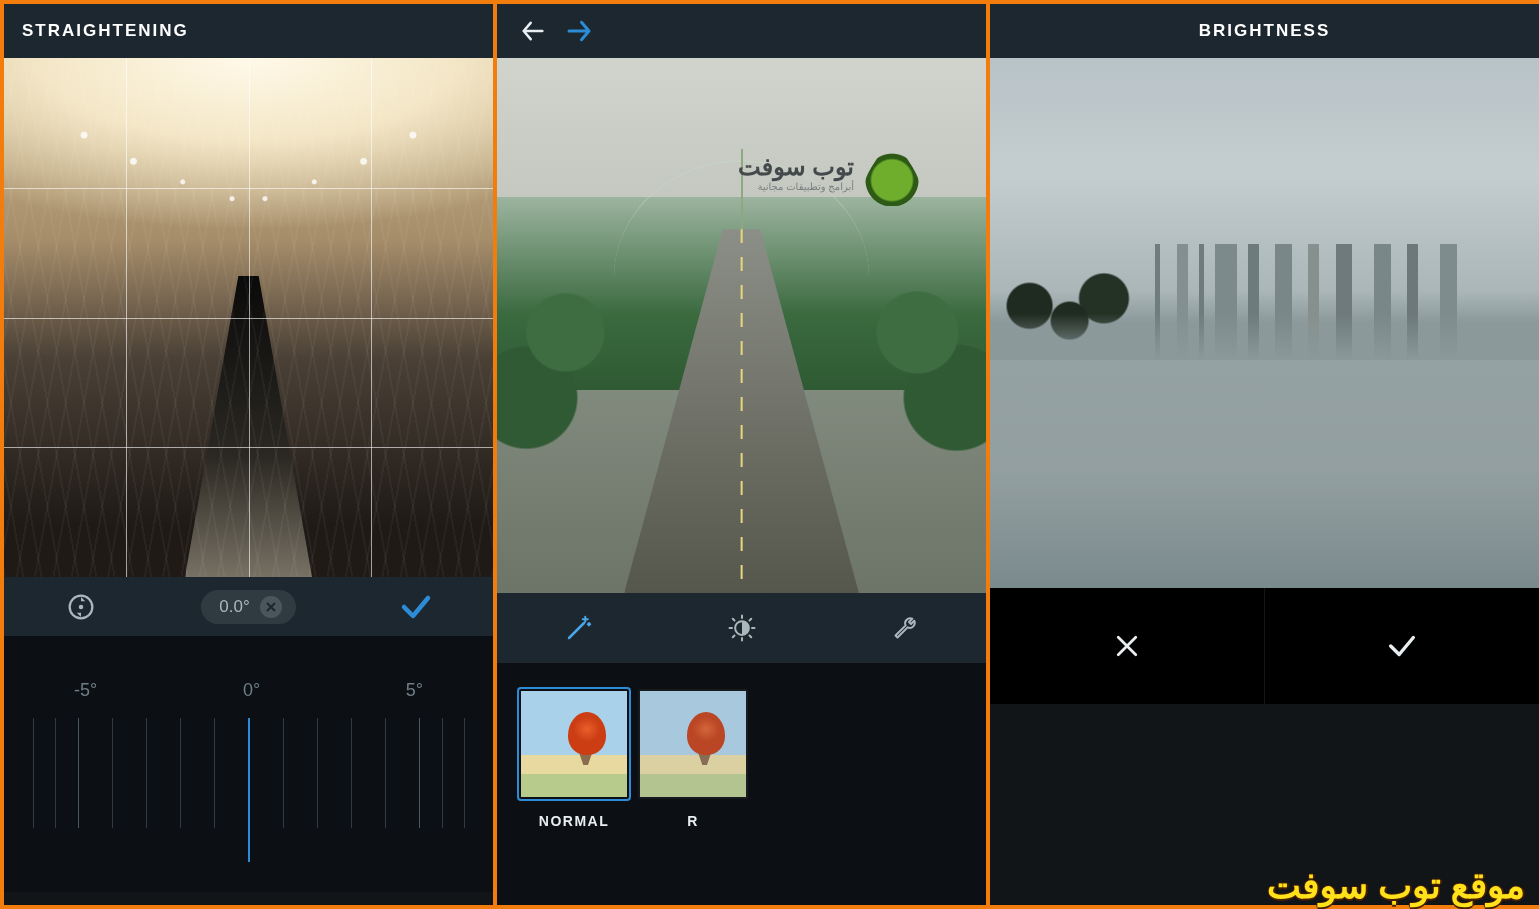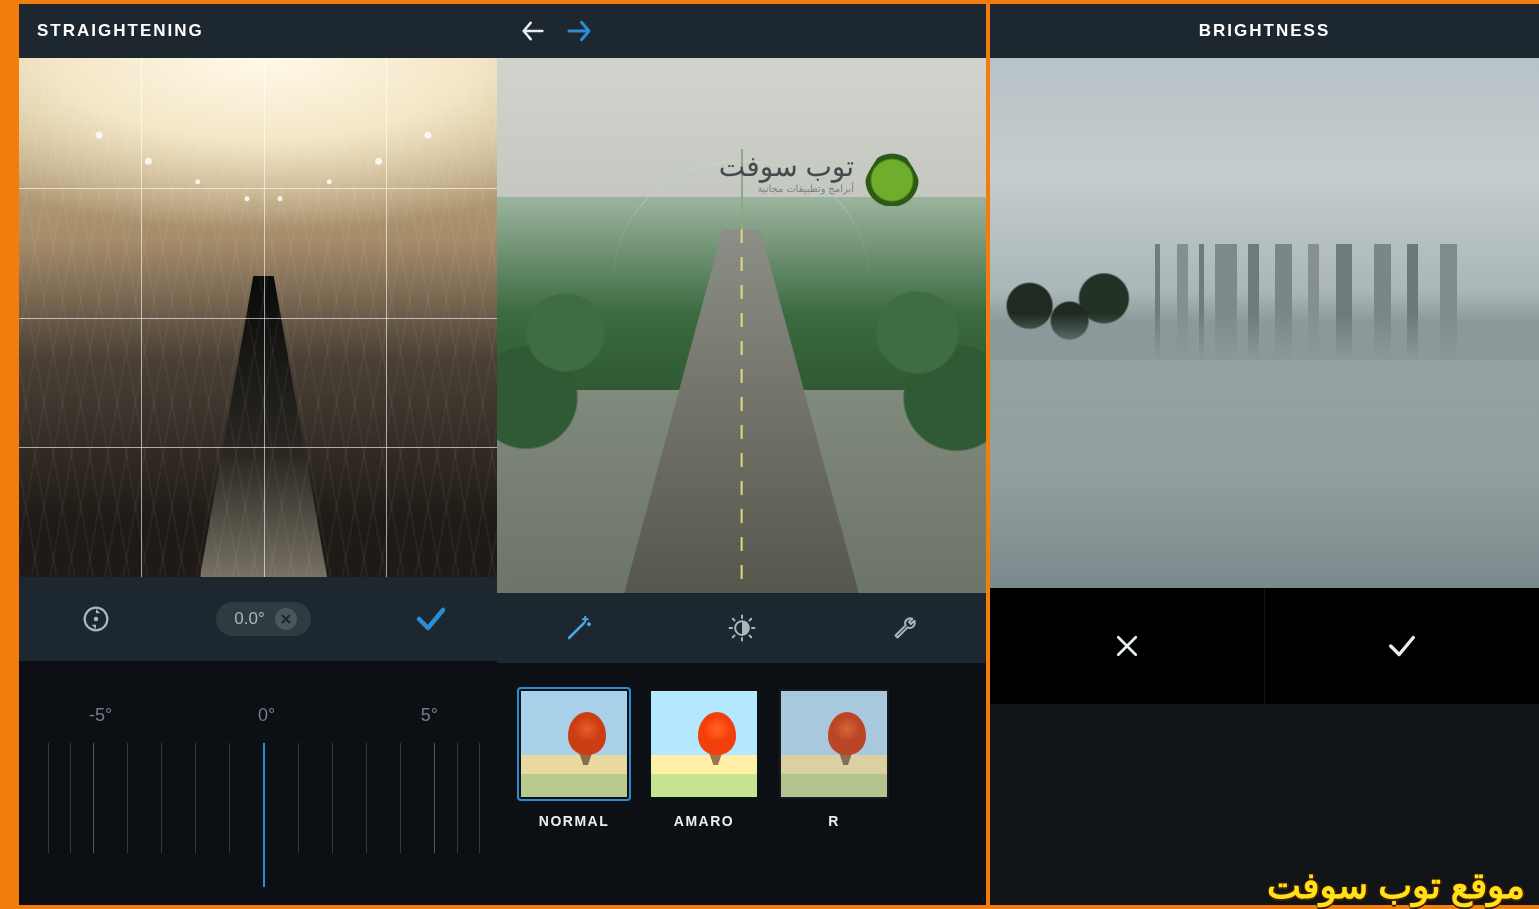--- a/index.html
+++ b/index.html
@@ -1,19 +1,19 @@
 <!DOCTYPE html>
 <html><head>
 <meta charset="utf-8">
 <style>
   html,body{margin:0;padding:0;background:#000}
   *{box-sizing:border-box;font-family:-apple-system,BlinkMacSystemFont,"Helvetica Neue",Arial,sans-serif;-webkit-font-smoothing:antialiased}
   .stage{position:relative;width:1539px;height:909px;background:#f27d0d;overflow:hidden}
   .phone{position:absolute;top:4px;bottom:4px;background:#111518;overflow:hidden}
-  .p1{left:19px;width:489px}
+  .p1{left:4px;width:489px}
   .p2{left:497px;width:489px}
   .p3{left:990px;width:549px}
   
   .topbar{height:54px;background:#1d272f;display:flex;align-items:center;padding:0 18px;color:#fff;letter-spacing:2px;font-size:17px;font-weight:600}
   .topbar .title{flex:1}
   .p2 .topbar .title,.p3 .topbar{justify-content:flex-start}
   .p3 .topbar{justify-content:center}
   .icon-btn{width:36px;height:36px;display:flex;align-items:center;justify-content:center;cursor:pointer}
   
   .photo{position:relative;width:100%;overflow:hidden}
@@ -53,34 +53,34 @@
      radial-gradient(circle at 6% 52%,#2f5a33 0 50px,transparent 52px),
      radial-gradient(circle at 86% 36%,#3e6d41 0 40px,transparent 42px),
      radial-gradient(circle at 94% 52%,#2f5a33 0 52px,transparent 54px)}
   .scene-city{background:linear-gradient(180deg,#b8c3c7 0%,#c4cdcf 22%,#aab6b8 44%,#8b999b 50%,#8e9b9d 78%,#7b8a8c 100%);position:relative}
   .scene-city .skyline{position:absolute;left:0;right:0;top:35%;height:22%;background:
      linear-gradient(90deg,transparent 0 30%,#707d7f 30% 31%,transparent 31% 34%,#83908f 34% 36%,transparent 36% 38%,#6f7c7e 38% 39%,transparent 39% 41%,#7c8a8b 41% 45%,transparent 45% 47%,#6e7b7d 47% 49%,transparent 49% 52%,#798789 52% 55%,transparent 55% 58%,#86908e 58% 60%,transparent 60% 63%,#6e7a7c 63% 66%,transparent 66% 70%,#7a8789 70% 73%,transparent 73% 76%,#6c787a 76% 78%,transparent 78% 82%,#7f8c8e 82% 85%,transparent 85% 100%)}
   .scene-city .skyline:after{content:"";position:absolute;inset:0;background:linear-gradient(180deg,transparent 60%,#8b999b 100%)}
   .scene-city .trees2{position:absolute;top:30%;left:2%;width:26%;height:28%;background:radial-gradient(circle at 20% 60%,#1f2b20 0 22px,transparent 24px),radial-gradient(circle at 48% 70%,#1f2b20 0 18px,transparent 20px),radial-gradient(circle at 72% 55%,#243226 0 24px,transparent 26px)}
   .scene-city .refl{position:absolute;left:0;right:0;top:57%;bottom:0;background:linear-gradient(180deg,rgba(255,255,255,.08),rgba(0,0,0,0))}
   
-  .ctrlrow{height:84px;background:#1d272f;display:flex;align-items:center;justify-content:space-around;padding:0 8px;color:#8fa2ad}
+  .ctrlrow{height:59px;background:#1d272f;display:flex;align-items:center;justify-content:space-around;padding:0 8px;color:#8fa2ad}
   .p2 .ctrlrow{height:70px}
   .chip{background:#303b41;border-radius:18px;display:inline-flex;align-items:center;gap:10px;color:#aab7bd;font-size:17px;padding:6px 14px 6px 18px}
   .chip .x{width:22px;height:22px;border-radius:50%;background:#4b565c;display:flex;align-items:center;justify-content:center;font-size:13px;color:#1c262c}
   
   .ruler{position:relative;flex:1;background:#0c1014}
   .p1 .ruler{height:256px}
   .ruler .labels{position:absolute;top:44px;left:0;right:0;display:flex;justify-content:space-between;padding:0 70px;color:#6f7e86;font-size:18px}
   .ruler .ticks{position:absolute;top:82px;left:20px;right:20px;bottom:30px}
   .ruler .tick{position:absolute;top:0;bottom:34px;width:1px;background:#303b41}
   .ruler .tick.major{background:#4a5860}
   .ruler .indicator{position:absolute;left:50%;top:0;bottom:0;width:2px;background:#2c8dd6;transform:translateX(-50%)}
   
-  .filters{display:flex;gap:20px;padding:26px 22px 0;background:#0c1014;height:244px;overflow:hidden}
+  .filters{display:flex;gap:9px;padding:26px 22px 0;background:#0c1014;height:244px;overflow:hidden}
   .filter{display:flex;flex-direction:column;align-items:center;gap:14px;color:#e8eef1;font-size:14px;font-weight:600;letter-spacing:1.5px}
   .filter .thumb{width:110px;height:110px;border:2px solid #0c1014;border-radius:2px;position:relative;overflow:hidden}
   .filter.sel .thumb{outline:2px solid #2c8dd6}
   .thumb.bal{background:linear-gradient(180deg,#a9d2ea 0 60%,#e7d9a0 60% 78%,#b7cc8c 78% 100%)}
   .thumb.bal:after{content:"";position:absolute;left:44%;top:20%;width:36%;height:40%;background:radial-gradient(ellipse 50% 40% at 50% 40%,#e8602a,#cc3d14 70%);border-radius:50% 50% 46% 46%/56% 56% 44% 44%}
   .thumb.bal:before{content:"";position:absolute;left:54%;top:56%;width:14%;height:14%;background:#8a6b4b;clip-path:polygon(0 0,100% 0,65% 100%,35% 100%)}
   .thumb.amaro{filter:brightness(1.1) saturate(1.15)}
   .thumb.mayfair{filter:contrast(1.05) sepia(.2) saturate(1.2)}
   .thumb.ri{filter:contrast(.9) saturate(.9)}
   
@@ -95,21 +95,21 @@
   
   .actions{height:116px;background:#000;display:flex}
   .actions>div{flex:1;display:flex;align-items:center;justify-content:center}
   .actions>div+div{border-left:1px solid #151515}
   
   .tool{flex:1;display:flex;align-items:center;justify-content:center;height:100%;color:#aab7bd}
   .tool.active{color:#4aa7e8}
   
   .wm{position:absolute;top:80px;right:66px;display:flex;align-items:center;gap:10px;direction:rtl}
   .wm .drop{width:56px;height:68px;background:radial-gradient(circle at 50% 62%,#6fae2c 0 20px,#2d5b16 22px 26px,transparent 27px);clip-path:path("M28 0 C10 24 0 38 0 50 a28 28 0 1 0 56 0 C56 38 46 24 28 0 Z")}
-  .wm .t1{color:#44494c;font-size:28px;font-weight:400}
+  .wm .t1{color:#44494c;font-size:24px;font-weight:700}
   .wm .t2{color:#7b7f81;font-size:10px}
   .footer-wm{position:absolute;right:14px;bottom:2px;color:#ffe21a;font-size:36px;font-weight:900;text-shadow:0 2px 0 #4a1f00,2px 0 0 #4a1f00,-1px 0 0 #4a1f00,0 -1px 0 #4a1f00}
   svg{display:block}
 </style>
 </head>
 <body>
 
 <div class="stage">
 
   <div class="phone p1">
@@ -231,24 +231,20 @@
           </svg>
       </div>
     </div>
 
     <div class="filters">
       <div class="filter sel">
         <div class="thumb bal"></div>
         <span>NORMAL</span>
       </div>
       <div class="filter">
-        <div class="thumb bal amaro"></div>
-        <span>AMARO</span>
-      </div>
-      <div class="filter">
         <div class="thumb bal ri"></div>
         <span>R</span>
       </div>
     </div>
   </div>
 
   <div class="phone p3">
     <div class="topbar" style="justify-content:center">
       <span>BRIGHTNESS</span>
     </div>

